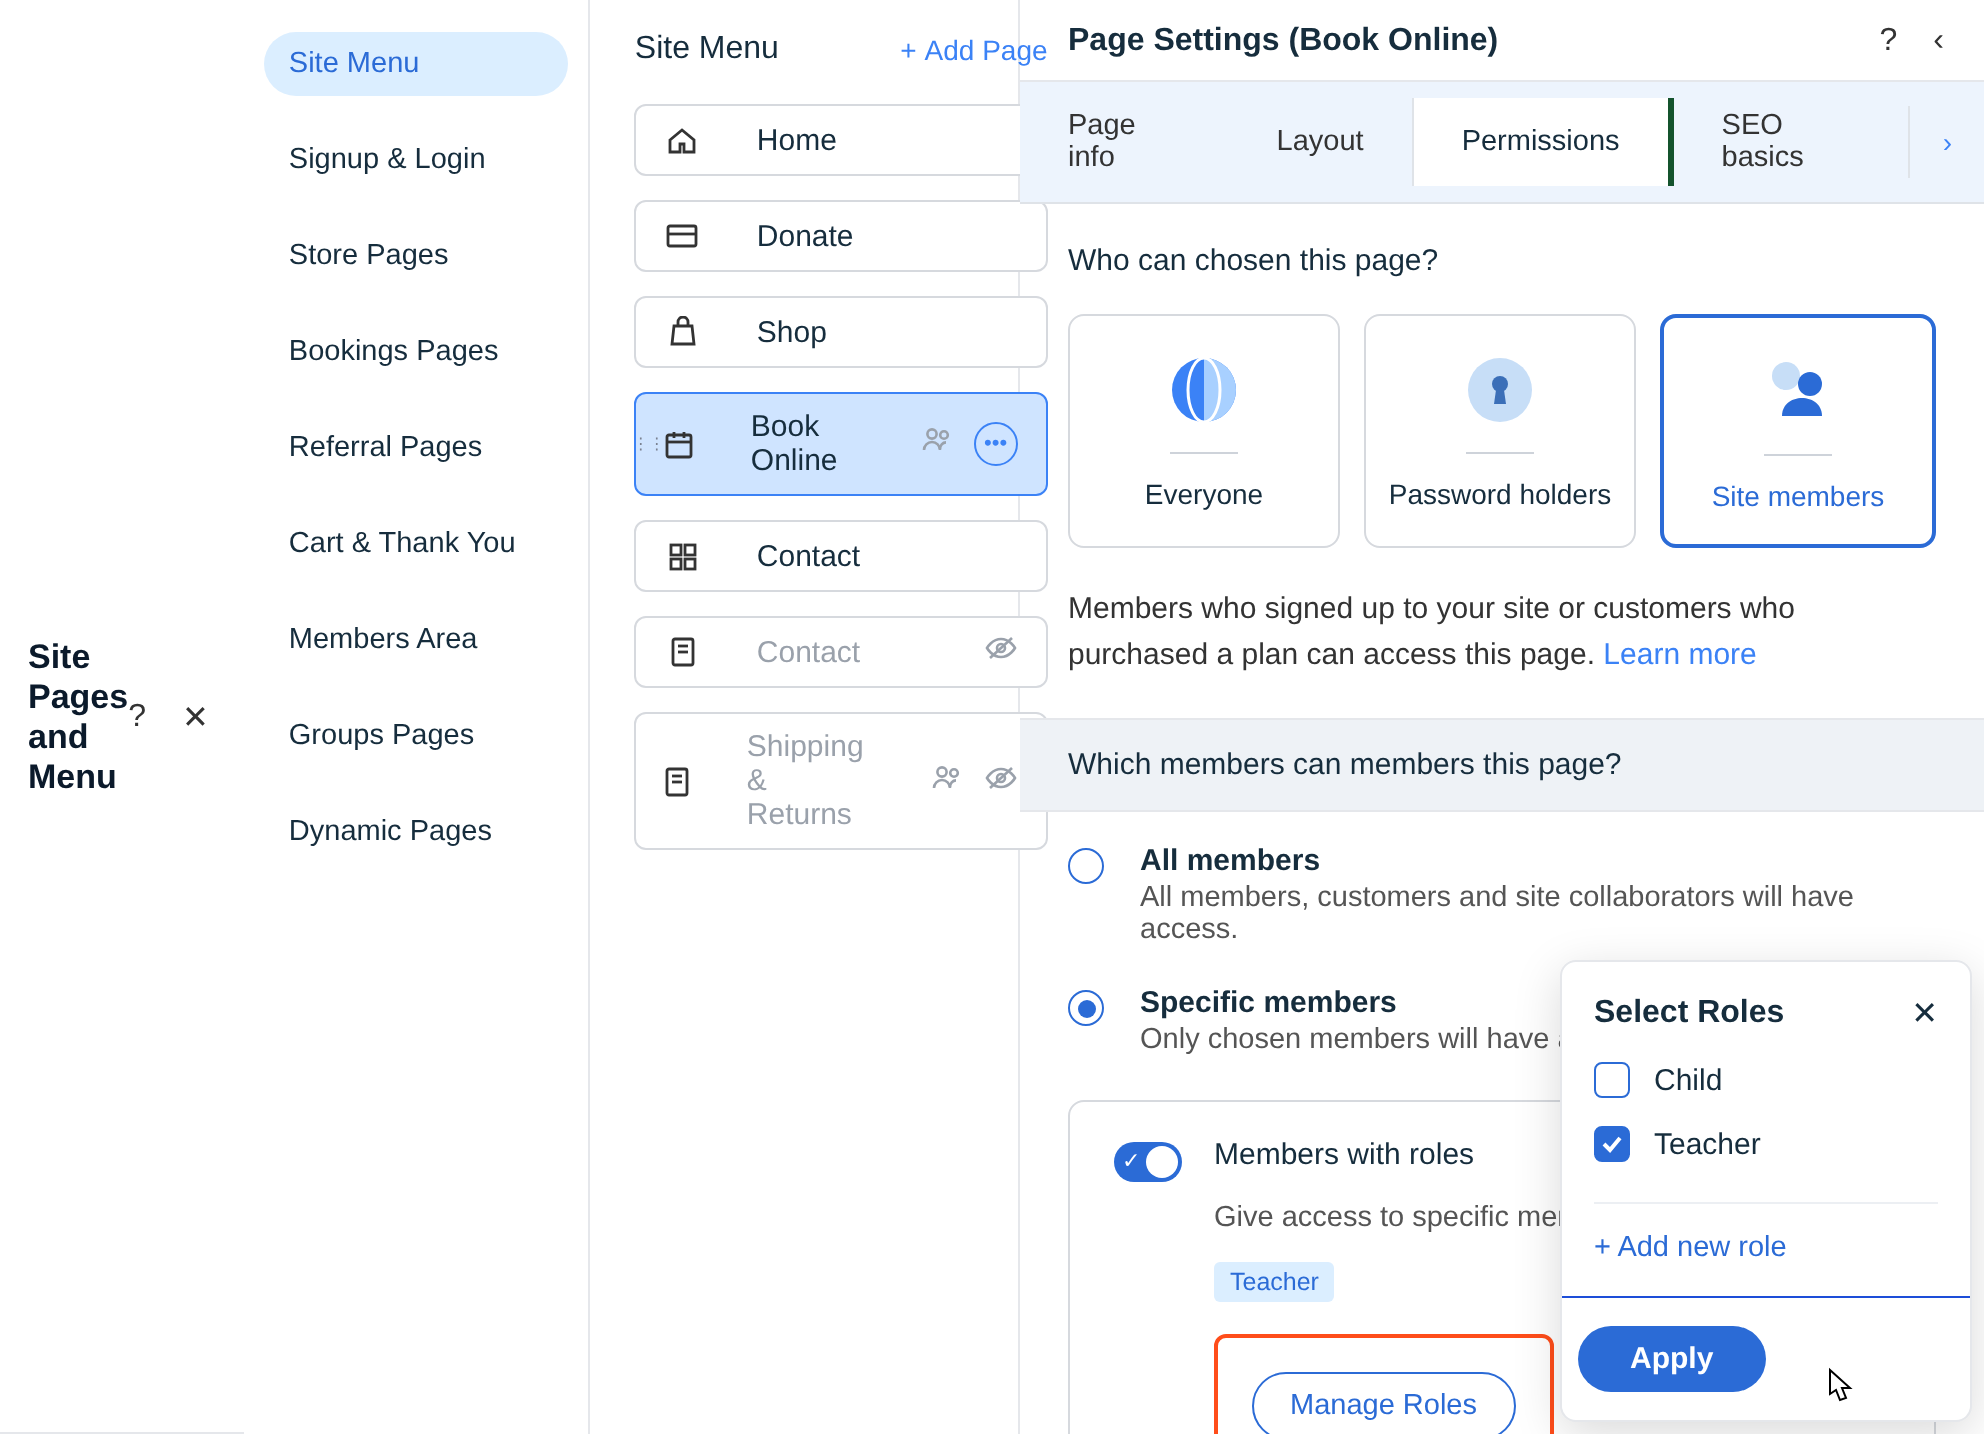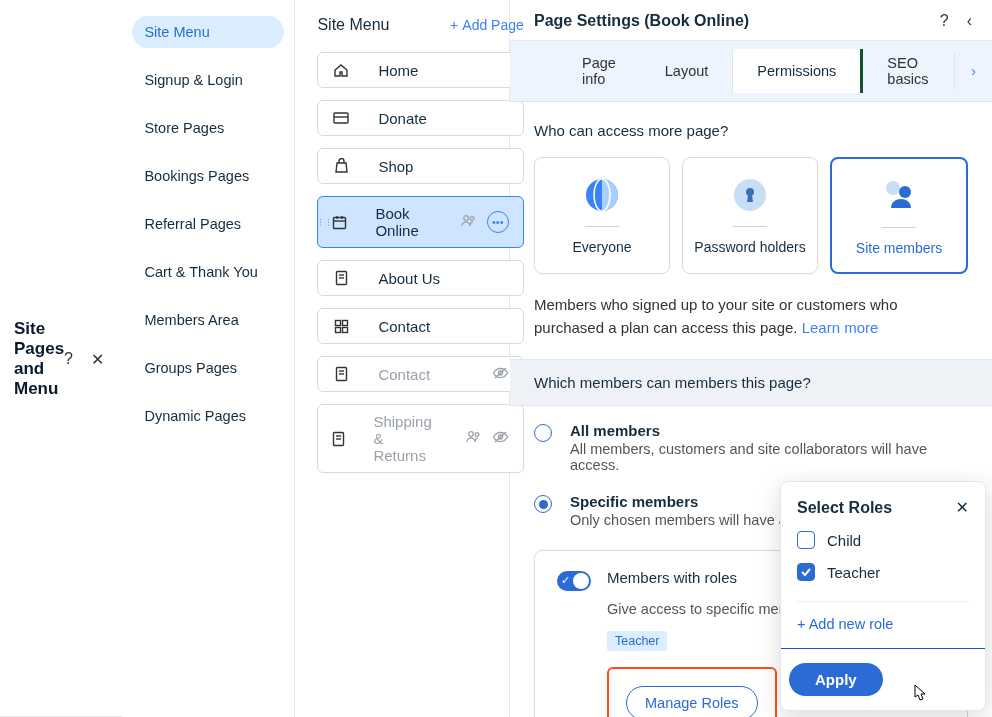--- a/index.html
+++ b/index.html
@@ -58,21 +58,21 @@
   
   .right-panel { flex:1; display:flex; flex-direction:column; position:relative; }
   .rp-header {
     display:flex; align-items:center; justify-content:space-between;
     padding: 12px 20px 10px 24px; border-bottom:1px solid #e5e7eb;
   }
   .rp-title { font-size:16px; font-weight:700; }
   .rp-header-icons { display:flex; gap:18px; color:#333; font-size:16px; }
   .rp-header-icons span { cursor:pointer; }
   .tabs {
-    display:flex; align-items:center; background:#edf4fd; border-bottom:1px solid #dfe3e8;padding-left:48px;
+    display:flex; align-items:center; background:#edf4fd; border-bottom:1px solid #dfe3e8;
   }
   .tab {
     padding:14px 24px; font-size:14.5px; color:#333; cursor:pointer;
   }
   .tab.active { background:#fff; border-right:3px solid #14532d; border-left:1px solid #dfe3e8; color:#162d3d; font-weight:500;}
   .tab-arrow { margin-left:auto; padding:10px 16px; color:#3b82f6; cursor:pointer; border-left:1px solid #dfe3e8; }
   .rp-content { flex:1; overflow:auto; }
   .section { padding: 20px 24px; }
   .q-label { font-size:15px; margin-bottom:18px; }
   .access-cards { display:flex; gap:12px; }
@@ -230,30 +230,20 @@
                     <circle cx="6" cy="4" r="2.3"></circle>
                     <path d="M2 12c0-2.2 1.8-4 4-4s4 1.8 4 4"></path>
                     <circle cx="12" cy="4.5" r="1.9"></circle>
                     <path d="M10 11.5c0-1.8 1.3-3.3 3-3.3"></path>
                   </svg></span>
                 <span class="dots-btn">•••</span>
               </span>
             </div>
             <div class="page-item">
               <span class="page-icon">
-                <svg width="13" height="16" stroke="currentColor" stroke-width="1.4" fill="none">
-                  <rect x="1.5" y="1.5" width="10" height="13" rx="1"></rect>
-                  <line x1="4" y1="5" x2="9" y2="5"></line>
-                  <line x1="4" y1="8" x2="9" y2="8"></line>
-                </svg>
-              </span>
-              <span>About Us</span>
-            </div>
-            <div class="page-item">
-              <span class="page-icon">
                 <svg width="15" height="15" stroke="currentColor" stroke-width="1.4" fill="none">
                   <rect x="1.5" y="1.5" width="5" height="5"></rect>
                   <rect x="8.5" y="1.5" width="5" height="5"></rect>
                   <rect x="1.5" y="8.5" width="5" height="5"></rect>
                   <rect x="8.5" y="8.5" width="5" height="5"></rect>
                 </svg>
               </span>
               <span>Contact</span>
             </div>
             <div class="page-item dimmed">
@@ -311,21 +301,21 @@
     </div>
     <div class="tabs" id="tabs">
         <div class="tab">Page info</div>
         <div class="tab">Layout</div>
         <div class="tab active">Permissions</div>
         <div class="tab">SEO basics</div>
         <div class="tab-arrow">›</div>
       </div>
     <div class="rp-content">
       <div class="section">
-        <div class="q-label">Who can access more page?</div>
+        <div class="q-label">Who can chosen this page?</div>
         <div class="access-cards" id="cards">
             <div class="card">
               <div class="icon-holder">
                 <svg width="40" height="40">
                   <circle cx="20" cy="20" r="16" fill="#3b82f6"></circle>
                   <path d="M20 4a16 16 0 010 32" fill="#a8d0ff"></path>
                   <ellipse cx="20" cy="20" rx="8" ry="16" fill="none" stroke="#fff" stroke-width="1.5"></ellipse>
                 </svg>
               </div>
               <div class="divider"></div>

